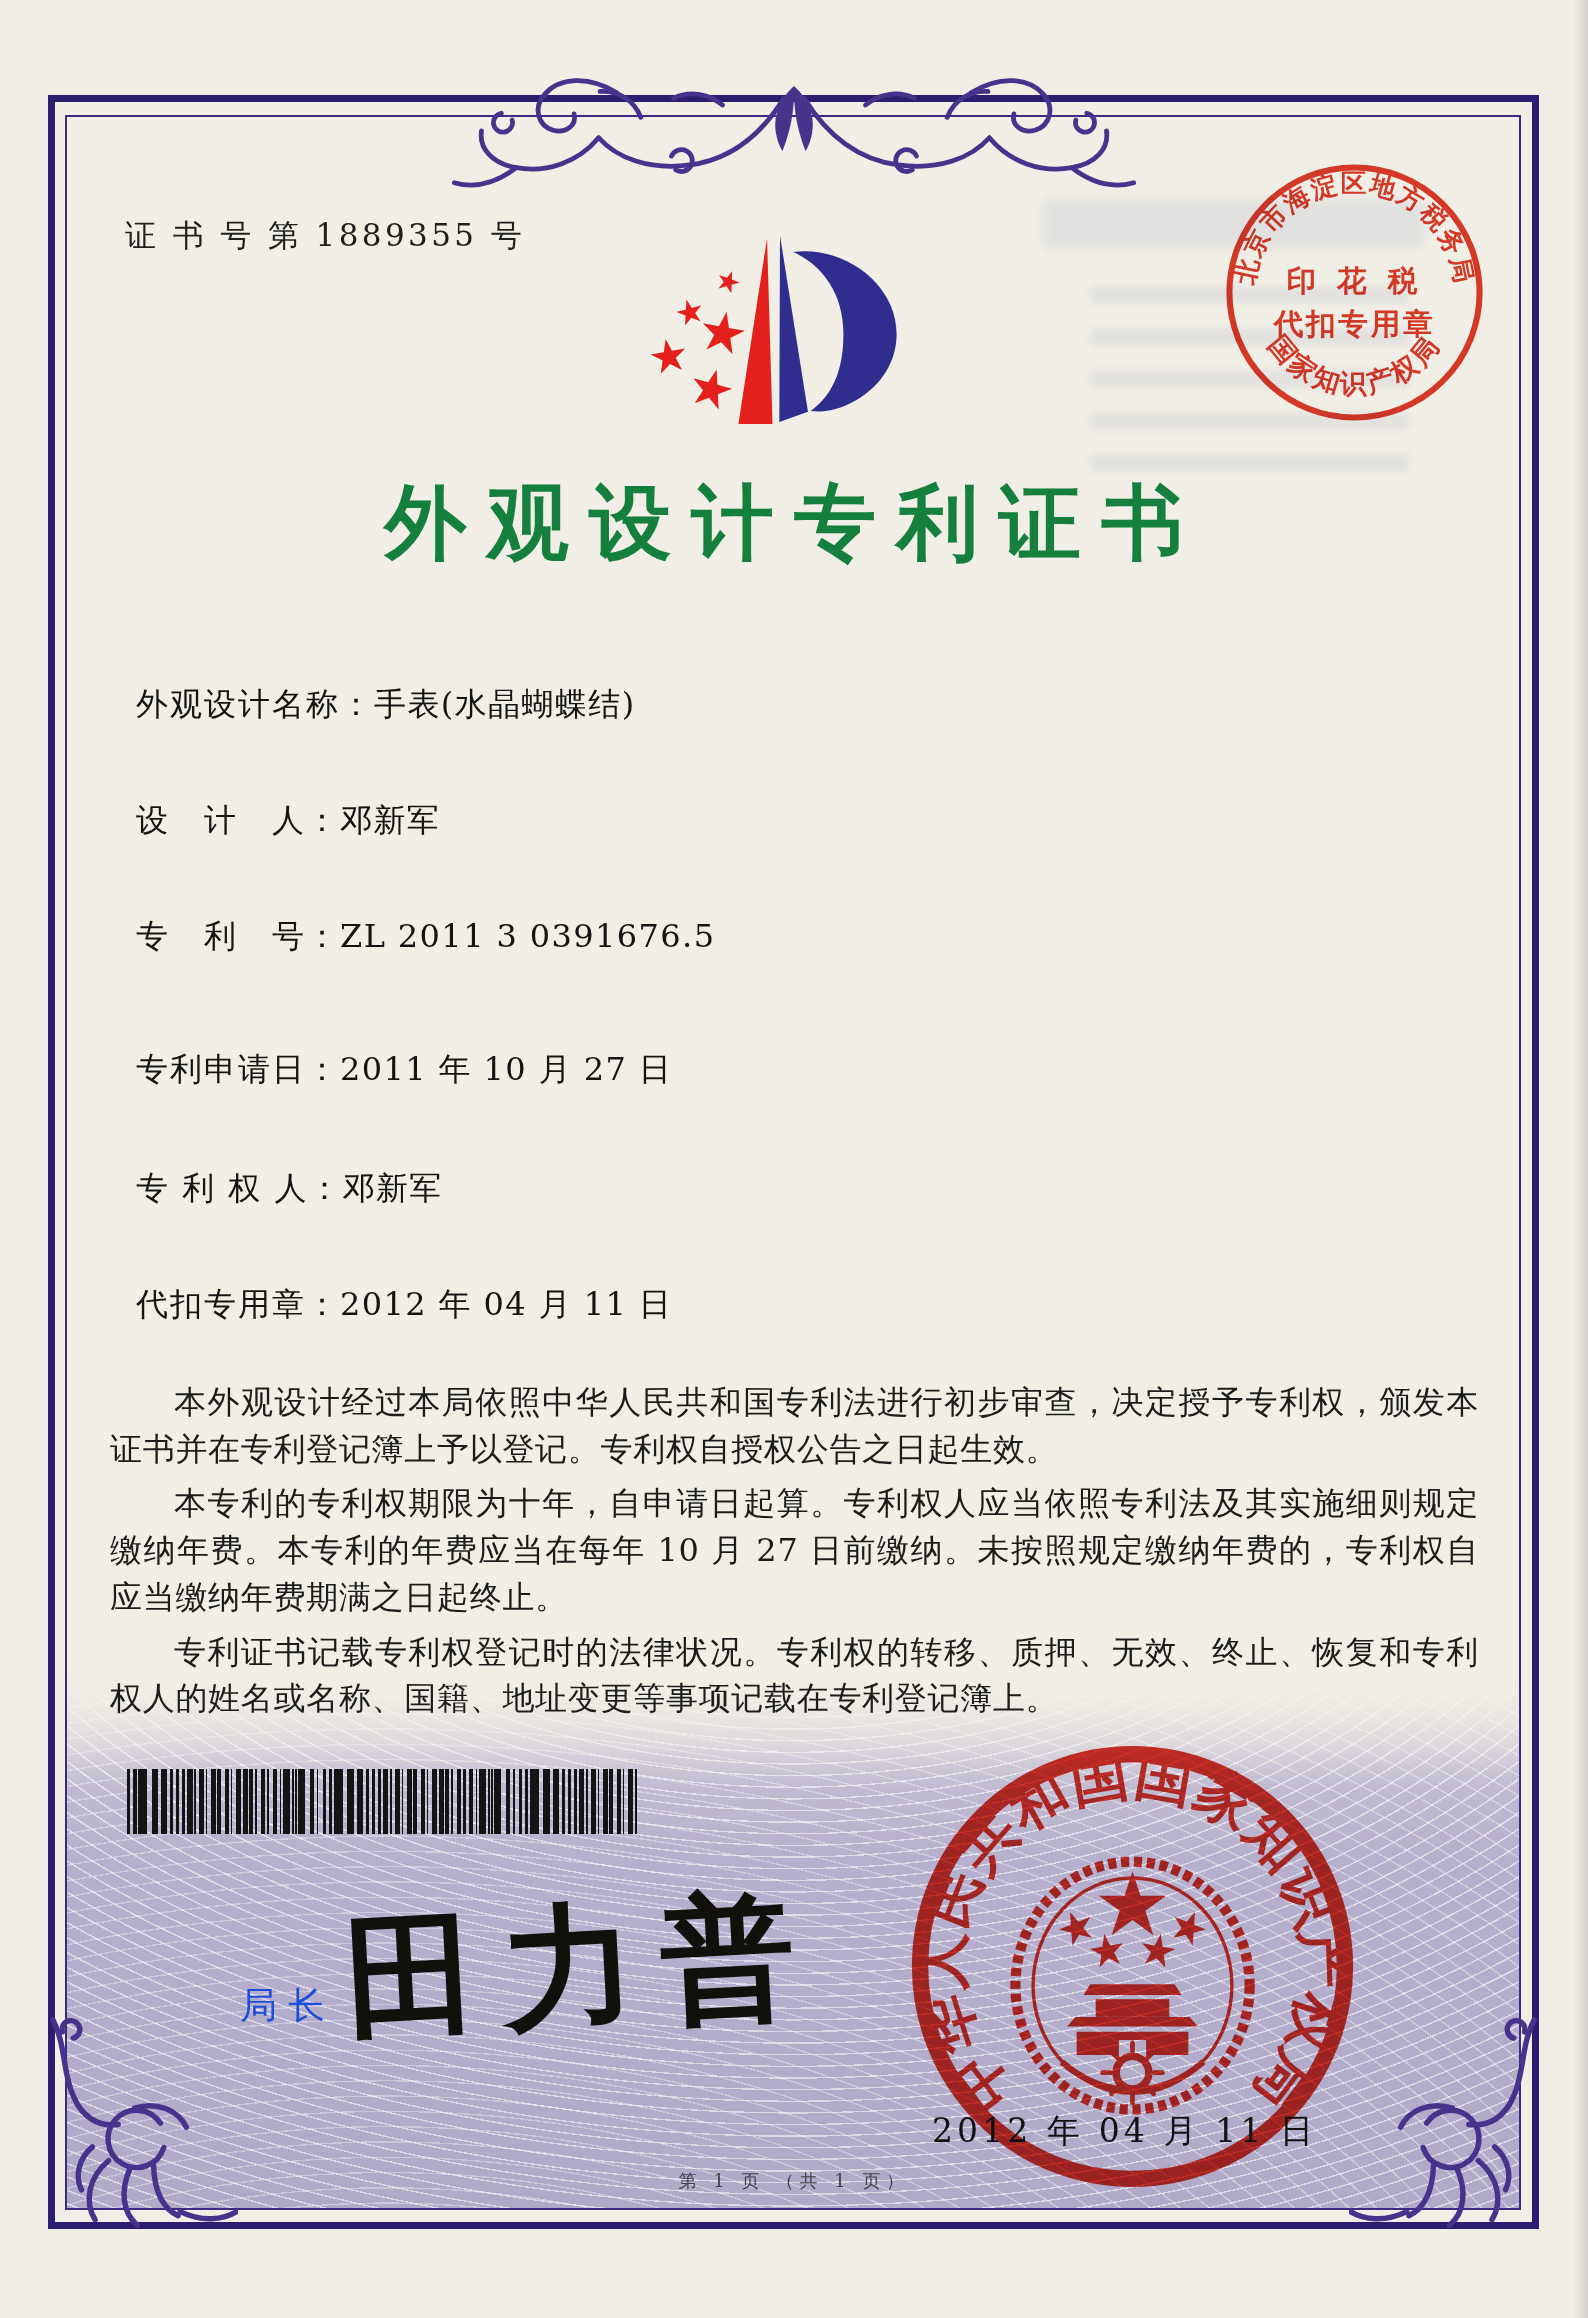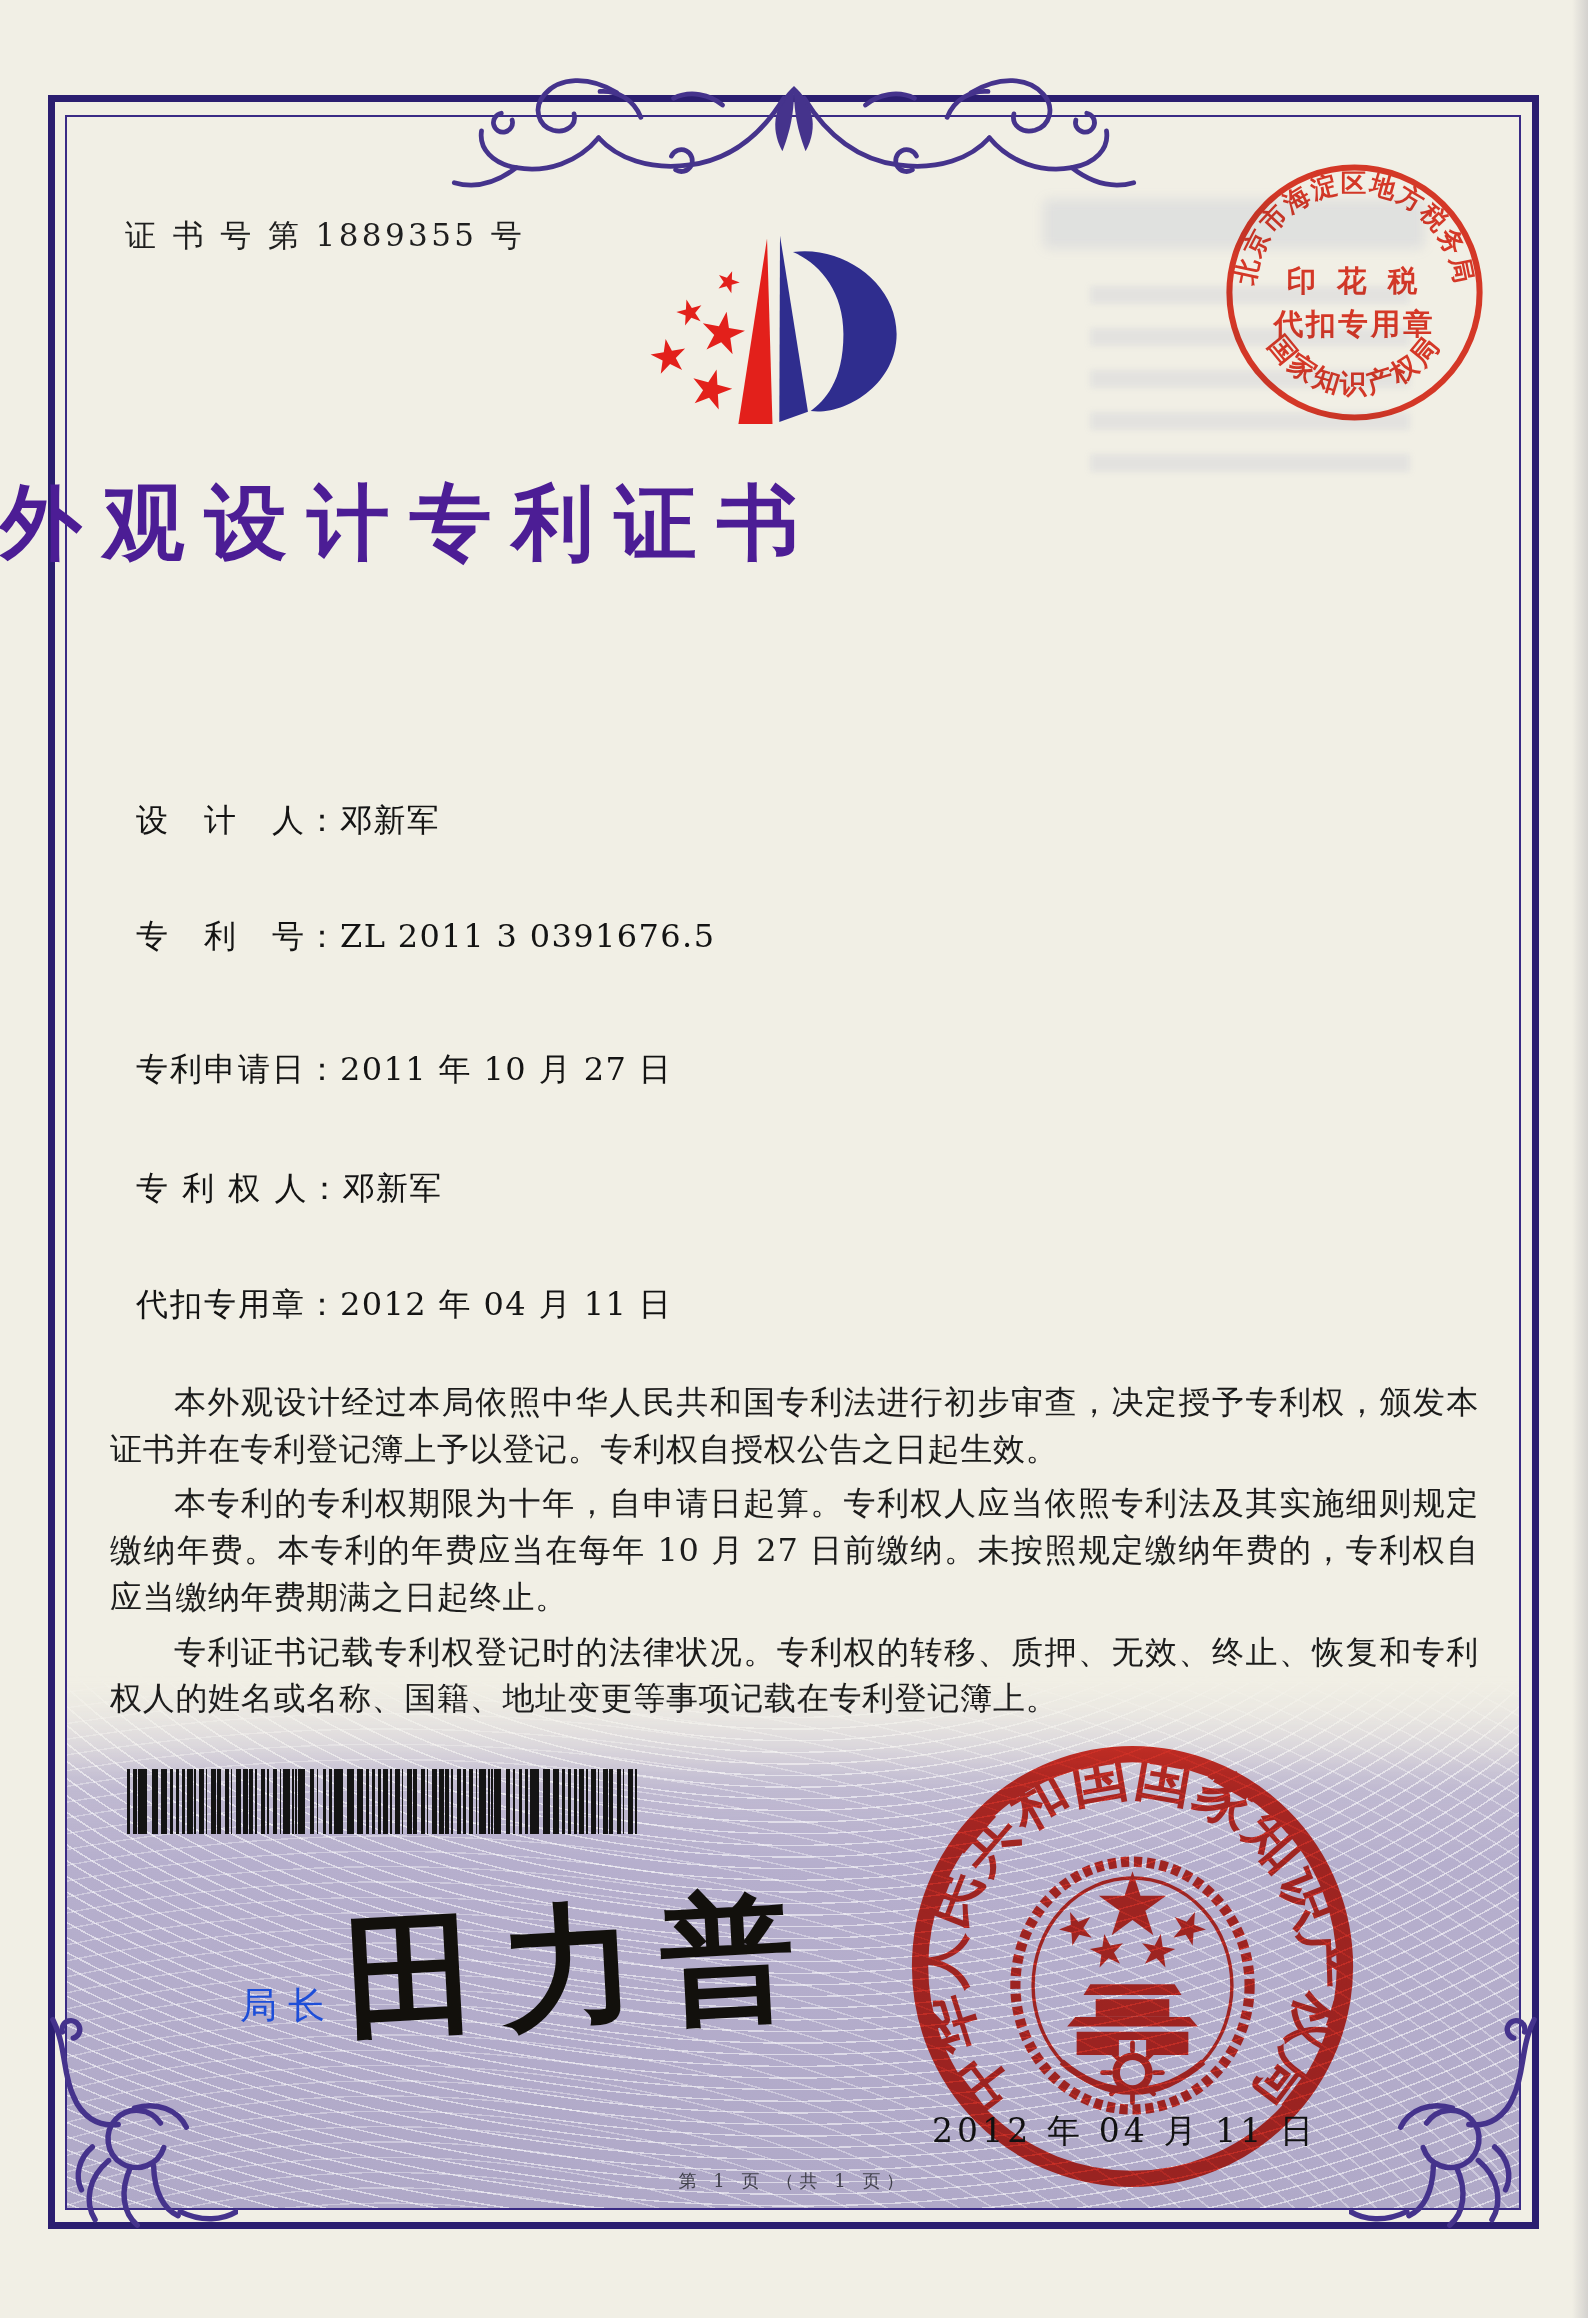--- a/index.html
+++ b/index.html
@@ -27,22 +27,22 @@
     mask-image:linear-gradient(180deg,rgba(0,0,0,0) 0,#000 119px);
   }
   
   .frame-outer{position:absolute;left:48px;top:95px;width:1491px;height:2134px;
     border:7.5px solid #2b1e70;box-sizing:border-box;z-index:2;}
   .frame-inner{position:absolute;left:65px;top:115px;width:1456px;height:2095px;
     border:2px solid #3a2b85;box-sizing:border-box;z-index:2;}
   .ornament{position:absolute;z-index:3;}
   
   .cert-number{position:absolute;left:125px;top:215px;font-size:31px;letter-spacing:3.4px;color:#1f1f1f;z-index:4;}
-  .doc-title{position:absolute;left:0;right:0;top:469px;text-align:left;font-size:82px;font-weight:700;
-    letter-spacing:20.4px;color:#4c1d95;z-index:4;}
+  .doc-title{position:absolute;left:0;right:0;top:469px;text-align:center;font-size:82px;font-weight:700;
+    letter-spacing:20.4px;color:#15803d;z-index:4;}
   .field{position:absolute;left:136px;font-size:32px;color:#141414;z-index:4;white-space:nowrap;}
   .field .label{letter-spacing:2px;}
   .field .value{letter-spacing:1.4px;}
   .f0{top:683px}.f1{top:799px}.f2{top:915px}.f3{top:1048px}.f4{top:1167px}.f5{top:1283px}
   .body-text{position:absolute;left:102px;top:1371px;width:1385px;font-size:32px;line-height:1.46;
     text-align:justify;color:#1c1c1c;letter-spacing:0.7px;z-index:4;}
   .body-text p{margin:8px;text-indent:2em;}
   
   .barcode{position:absolute;left:127px;top:1769px;width:510px;height:65px;z-index:4;
     background-image:
@@ -137,20 +137,23 @@
     </text>
     <text x="200" y="198" text-anchor="middle" fill="#e0301f" font-size="44" letter-spacing="8" font-weight="bold">印 花 税</text>
     <text x="200" y="262" text-anchor="middle" fill="#e0301f" font-size="44" letter-spacing="4" font-weight="bold">代扣专用章</text>
     <text fill="#e0301f" font-size="40" letter-spacing="4" font-weight="bold">
       <textPath href="#taxBottom" startOffset="50%" text-anchor="middle">国家知识产权局</textPath>
     </text>
   </svg>
 
   <div class="doc-title">外观设计专利证书</div>
 
+  <div class="field f0">
+    <span class="label">外观设计名称：</span><span class="value">手表(水晶蝴蝶结)</span>
+  </div>
   <div class="field f1">
     <span class="label">设　计　人：</span><span class="value">邓新军</span>
   </div>
   <div class="field f2">
     <span class="label">专　利　号：</span><span class="value">ZL 2011 3 0391676.5</span>
   </div>
   <div class="field f3">
     <span class="label">专利申请日：</span><span class="value">2011 年 10 月 27 日</span>
   </div>
   <div class="field f4">

